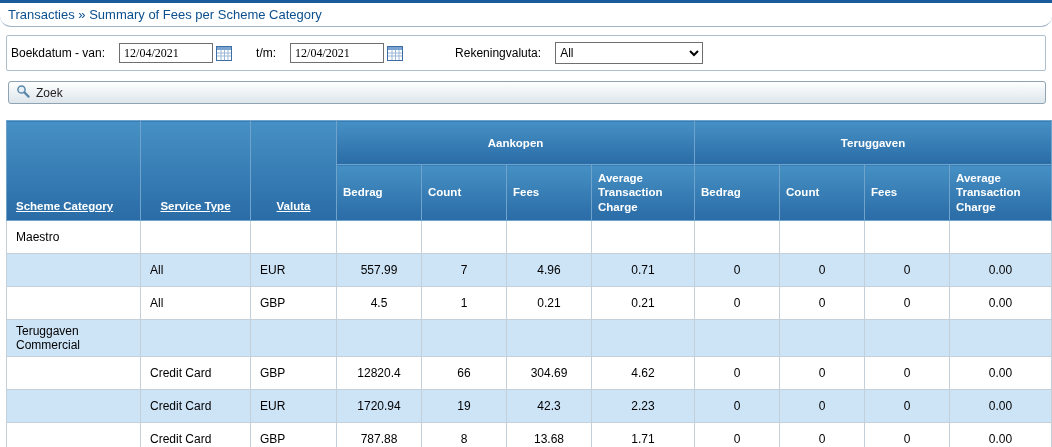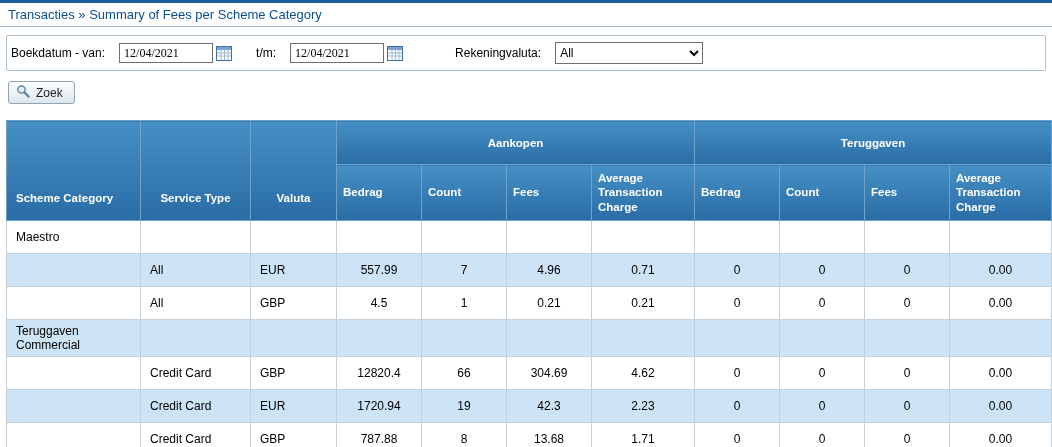--- a/index.html
+++ b/index.html
@@ -9,20 +9,21 @@
     background:#ffffff;
     font-family:"Liberation Sans", sans-serif;
     color:#000;
   }
   .top-accent { height:3px; background:#1c5c9c; }
   .breadcrumb {
     color:#0b4f8f; font-size:13px;
     padding:4px 8px 4px 8px;
     border-bottom:1px solid #9fb6c9;
     white-space:nowrap;
+    border-radius:11px;
   }
   .filter-box {
     margin:8px 6px 0 6px;
     border:1px solid #aebfcd; border-radius:2px;
     height:36px;
     display:flex; align-items:center;
     padding:0 4px;
     font-size:12px;
     background:#fff;
   }
@@ -37,42 +38,42 @@
     display:inline-flex; align-items:center; justify-content:center;
     margin-left:3px; margin-right:24px; cursor:pointer;
   }
   .cal-btn:last-of-type { margin-right:0; }
   .cur-label { margin-left:28px; }
   .cur-select {
     width:148px; height:22px; font-size:12px;
     font-family:"Liberation Sans", sans-serif;
     border:1px solid #6f6f6f; background:#fff;
   }
-  .toolbar { margin:10px 6px 16px 8px; display:flex; gap:8px; }
+  .toolbar { margin:10px 6px 16px 8px; display:flex; gap:8px;flex-direction:column; }
   .btn {
     display:inline-flex; align-items:center; gap:6px;
     height:23px; padding:2px 11px 2px 7px;
     font-size:12px; color:#222;
     font-family:"Liberation Sans", sans-serif;
     border:1px solid #8fa3b3; border-radius:3px;
     background:linear-gradient(#fefefe,#dde6ec);
     cursor:pointer;
   }
   .grid {
     border-collapse:collapse; table-layout:fixed;
     width:1046px; margin-left:6px;
     font-size:12px;
   }
   .grid thead th {
     background:linear-gradient(#4690c5,#2a6ca6);
     color:#fff; font-weight:bold; font-size:11.5px;
     border:1px solid #6fa3cc;
   }
   .grid .group-th { height:44px; text-align:center; }
-  .grid .main-th { vertical-align:bottom; text-align:center; padding:0 4px 16px 4px; }
+  .grid .main-th { vertical-align:bottom; text-align:center; padding:0 4px 8px 4px;text-decoration:underline; }
   .grid .main-th.first { text-align:left; padding-left:9px; }
   .grid .sub-th { height:56px; vertical-align:middle; text-align:left; padding:2px 6px; line-height:1.25; }
   .grid tbody td {
     border:1px solid #c3cfd9;
     padding:4px 9px;
     height:33px;
     background:#fff;
     overflow:hidden;
   }
   .grid tbody td.num { text-align:center; }

